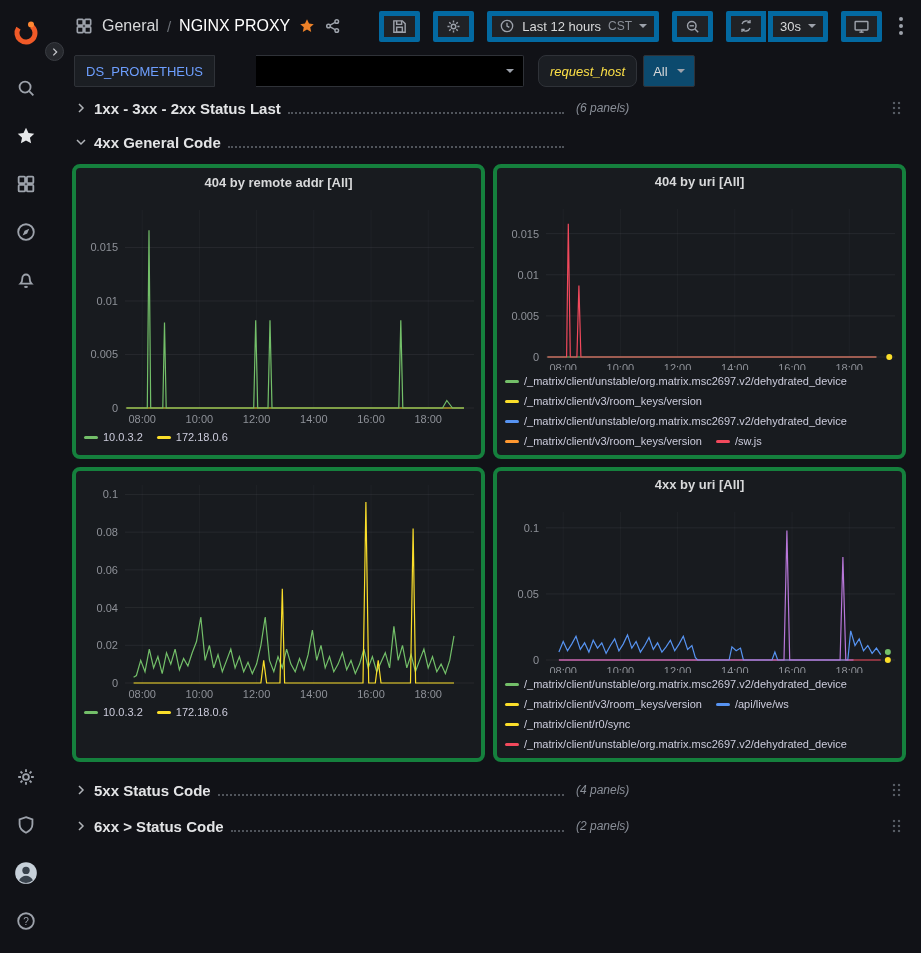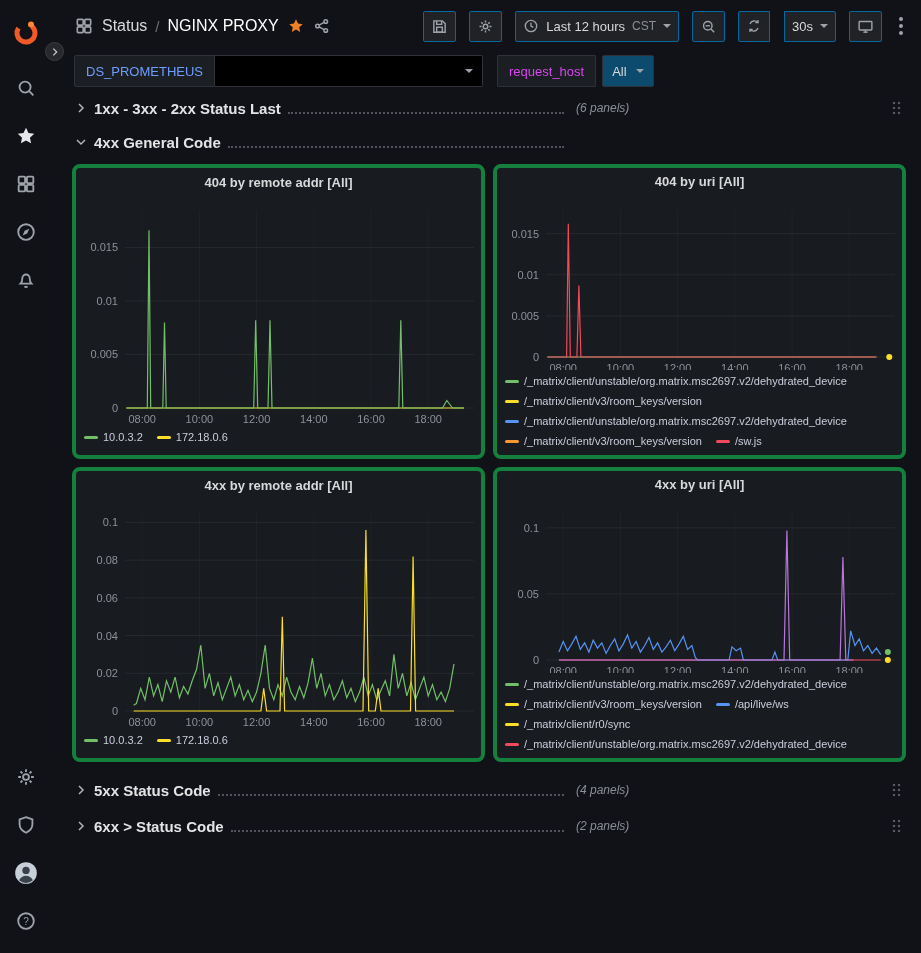--- a/index.html
+++ b/index.html
@@ -13,29 +13,29 @@
   .side-icon{width:40px;height:48px;display:flex;align-items:center;justify-content:center;color:#9da2ab;cursor:pointer;}
   .side-spacer{flex:1;}
   #expand-toggle{position:absolute;left:45px;top:42px;width:19px;height:19px;border-radius:50%;background:#26282d;border:1px solid #3a3d43;display:flex;align-items:center;justify-content:center;color:#c7c9cd;z-index:6;box-sizing:border-box;}
   
   #topnav{position:absolute;left:52px;right:0;top:0;height:52px;display:flex;align-items:center;padding:0 14px 0 22px;box-sizing:border-box;}
   .crumb{display:flex;align-items:center;gap:8px;white-space:nowrap;}
   .crumb-section{font-size:16px;color:#d8d9da;}
   .crumb-sep{font-size:15px;color:#6c7077;}
   .crumb-title{font-size:16px;color:#ffffff;}
   .topnav-right{margin-left:auto;display:flex;align-items:center;gap:13px;}
-  .tool-btn{height:31px;min-width:31px;background:#202226;border:1px solid #0369a1;border-radius:2px;display:flex;align-items:center;justify-content:center;color:#9da2ab;gap:7px;padding:0 7px;box-sizing:border-box;cursor:pointer;font-size:13px;}
+  .tool-btn{height:31px;min-width:31px;background:#202226;border:5px solid #0369a1;border-radius:2px;display:flex;align-items:center;justify-content:center;color:#9da2ab;gap:7px;padding:0 7px;box-sizing:border-box;cursor:pointer;font-size:13px;}
   .tool-btn .lbl{color:#d8d9da;}
   .tool-btn .zone{color:#8a8f98;font-size:12px;}
   .caret{width:0;height:0;border-left:4px solid transparent;border-right:4px solid transparent;border-top:4px solid #9da2ab;display:inline-block;}
   .kebab{display:flex;flex-direction:column;gap:3px;padding:4px;cursor:pointer;}
   .kebab i{width:4px;height:4px;border-radius:50%;background:#9da2ab;}
   
   #varbar{position:absolute;left:52px;right:0;top:52px;height:38px;display:flex;align-items:center;padding-left:22px;gap:14px;box-sizing:border-box;}
-  .var-group{display:flex;align-items:stretch;}
+  .var-group{display:flex;align-items:stretch;gap:41px;}
   .var-label{height:32px;display:flex;align-items:center;padding:0 11px;background:#1b1e23;border:1px solid #2f3238;border-radius:2px 0 0 2px;font-size:13px;box-sizing:border-box;}
   .var-label.blue{color:#6e9fff;}
   .var-value{height:32px;display:flex;align-items:center;justify-content:space-between;padding:0 9px;background:#000;border:1px solid #2f3238;border-left:none;border-radius:0 2px 2px 0;min-width:268px;box-sizing:border-box;color:#d8d9da;}
   .var-value.small{min-width:52px;background:#0c4a6e;}
   
   #content{position:absolute;left:72px;top:94px;width:834px;}
   .row-header{display:flex;align-items:center;height:28px;margin-bottom:4px;cursor:pointer;}
   .row-chevron{width:18px;display:flex;align-items:center;justify-content:center;color:#b0b3b8;margin-right:4px;}
   .row-left{display:flex;align-items:baseline;width:472px;}
   .row-title{font-weight:700;font-size:15px;color:#e3e4e6;white-space:nowrap;}
@@ -127,21 +127,21 @@
 </div>
 
 <div id="topnav">
   <div class="crumb">
     <svg width="20" height="20" viewBox="0 0 24 24" fill="none" stroke="#9da2ab" stroke-width="2">
         <rect x="4" y="4" width="7" height="7" rx="1"></rect>
         <rect x="13" y="4" width="7" height="7" rx="1"></rect>
         <rect x="4" y="13" width="7" height="7" rx="1"></rect>
         <rect x="13" y="13" width="7" height="7" rx="1"></rect>
       </svg>
-    <span class="crumb-section">Status</span>
+    <span class="crumb-section">General</span>
     <span class="crumb-sep">/</span>
     <span class="crumb-title">NGINX PROXY</span>
     <svg width="18" height="18" viewBox="0 0 24 24">
         <path d="M12 3l2.7 5.8 6.3.7-4.7 4.3 1.3 6.2-5.6-3.2-5.6 3.2 1.3-6.2L3 9.5l6.3-.7z" fill="#ED8128"></path>
       </svg>
     <svg width="18" height="18" viewBox="0 0 24 24" fill="none" stroke="#9da2ab" stroke-width="2">
         <circle cx="6" cy="12" r="2.4"></circle>
         <circle cx="17" cy="6" r="2.4"></circle>
         <circle cx="17" cy="18" r="2.4"></circle>
         <line x1="8.2" y1="10.8" x2="14.8" y2="7.2"></line>
@@ -171,21 +171,21 @@
       <span class="zone">CST</span>
       <span class="caret"></span>
     </div>
     <div class="tool-btn">
       <svg width="17" height="17" viewBox="0 0 24 24" fill="none" stroke="currentColor" stroke-width="2">
           <circle cx="11" cy="11" r="6"></circle>
           <line x1="15.5" y1="15.5" x2="20" y2="20"></line>
           <line x1="8" y1="11" x2="14" y2="11"></line>
         </svg>
     </div>
-    <div style="display:flex;gap:14px;">
+    <div style="display:flex;gap:2px;">
       <div class="tool-btn" style="border-radius:2px 0 0 2px;">
         <svg width="16" height="16" viewBox="0 0 24 24" fill="none" stroke="currentColor" stroke-width="2">
             <path d="M6 9a7 7 0 0 1 12-2"></path>
             <path d="M18 15a7 7 0 0 1-12 2"></path>
             <polyline points="18 3 18 7 14 7"></polyline>
             <polyline points="6 21 6 17 10 17"></polyline>
           </svg>
       </div>
       <div class="tool-btn" style="border-radius:0 2px 2px 0;">
         <span class="lbl">30s</span>
@@ -209,21 +209,21 @@
 
 <div id="varbar">
   <div class="var-group">
     <div class="var-label blue">DS_PROMETHEUS</div>
     <div class="var-value">
       <span></span>
       <span class="caret"></span>
     </div>
   </div>
   <div class="var-group" style="gap:6px;">
-    <div class="var-label" style="border-radius:1px;color:#d946ef;">request_host</div>
+    <div class="var-label" style="border-radius:8px;color:#fde047;font-style:italic;">request_host</div>
     <div class="var-value small" style="border-left:1px solid #2f3238;border-radius:2px;gap:8px;">
       <span>All</span>
       <span class="caret"></span>
     </div>
   </div>
 </div>
 
 <div id="content">
 
   <div class="row-header">
@@ -334,21 +334,20 @@
             <span class="swatch" style="background: rgb(255, 152, 48);"></span>
             <span>/_matrix/client/v3/room_keys/version</span>
           </span>
           <span class="legend-item">
             <span class="swatch" style="background: rgb(242, 73, 92);"></span>
             <span>/sw.js</span>
           </span>
         </div>
     </div>
     <div class="panel">
-      <div class="panel-title">4xx by remote addr [All]</div>
       <svg class="chart" width="405" height="226">
           <line class="grid-line" x1="63.163934426229496" y1="10" x2="63.163934426229496" y2="208" stroke-opacity="0.5"></line>
           <line class="grid-line" x1="120.37704918032786" y1="10" x2="120.37704918032786" y2="208" stroke-opacity="0.5"></line>
           <line class="grid-line" x1="177.59016393442622" y1="10" x2="177.59016393442622" y2="208" stroke-opacity="0.5"></line>
           <line class="grid-line" x1="234.80327868852456" y1="10" x2="234.80327868852456" y2="208" stroke-opacity="0.5"></line>
           <line class="grid-line" x1="292.0163934426229" y1="10" x2="292.0163934426229" y2="208" stroke-opacity="0.5"></line>
           <line class="grid-line" x1="349.22950819672127" y1="10" x2="349.22950819672127" y2="208" stroke-opacity="0.5"></line>
           <line class="grid-line" x1="46" y1="208" x2="395" y2="208"></line>
           <text class="tick" x="39" y="212" text-anchor="end">0</text>
           <line class="grid-line" x1="46" y1="170.28571428571428" x2="395" y2="170.28571428571428"></line>

